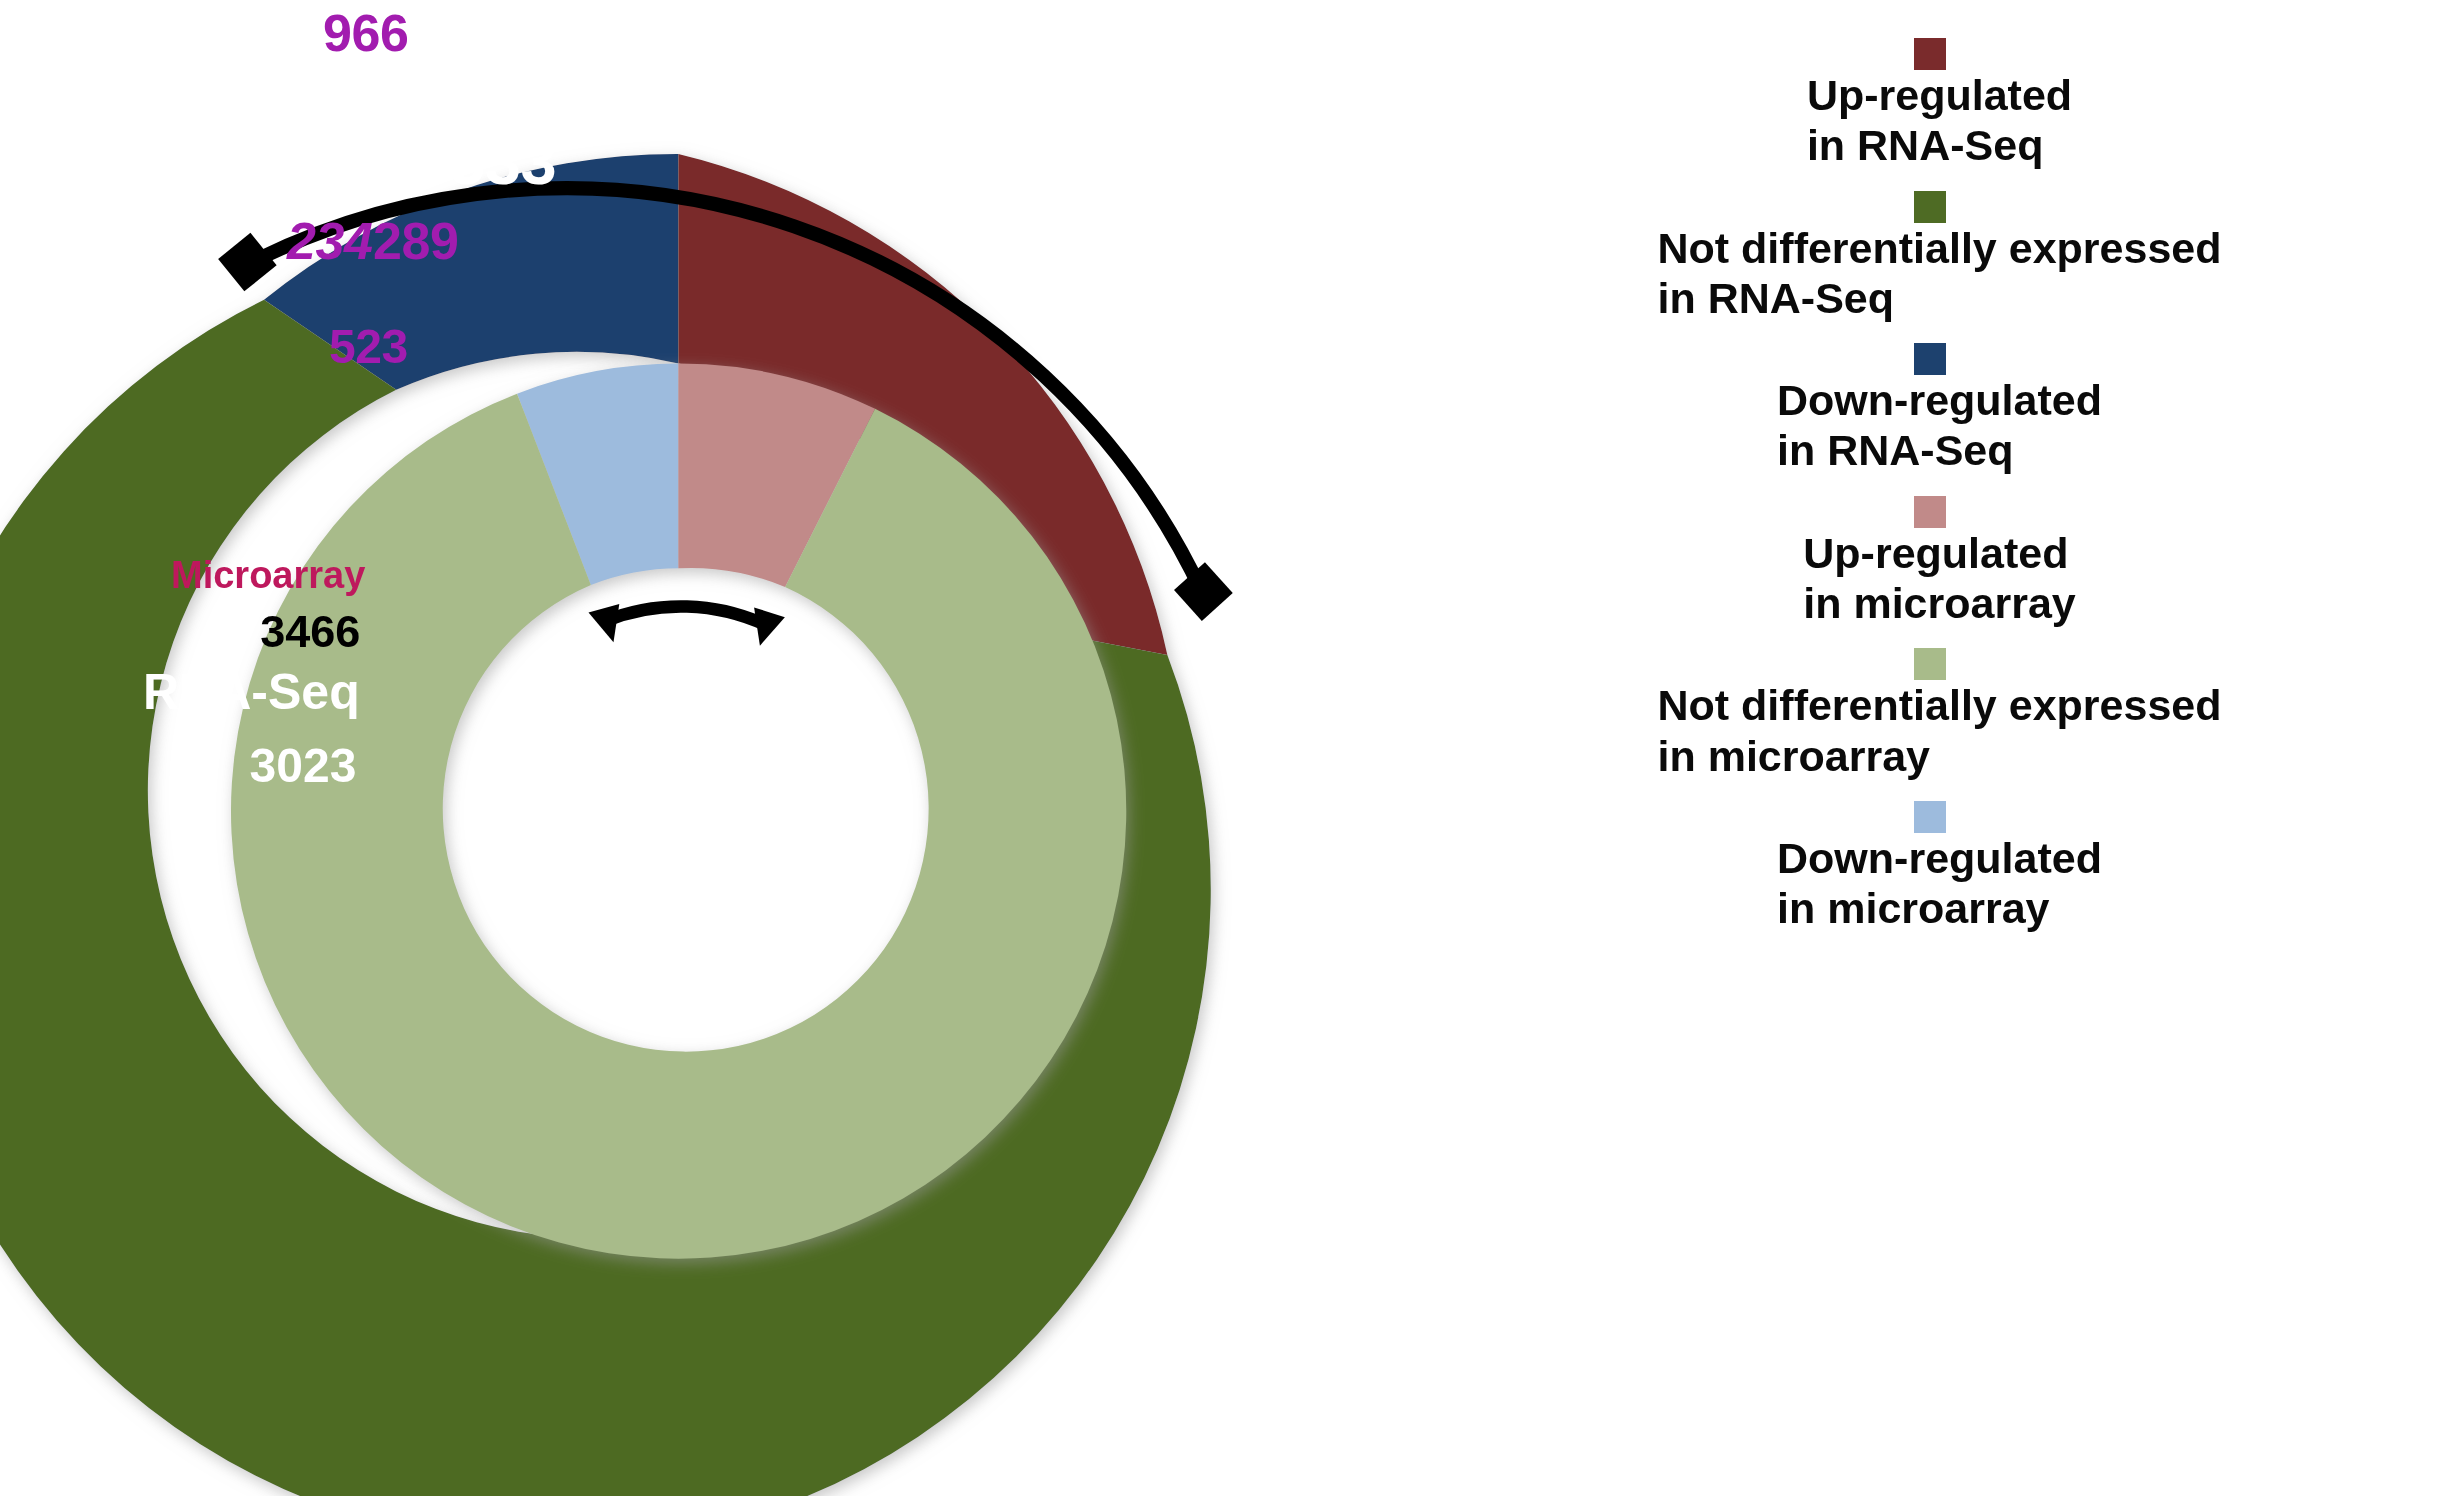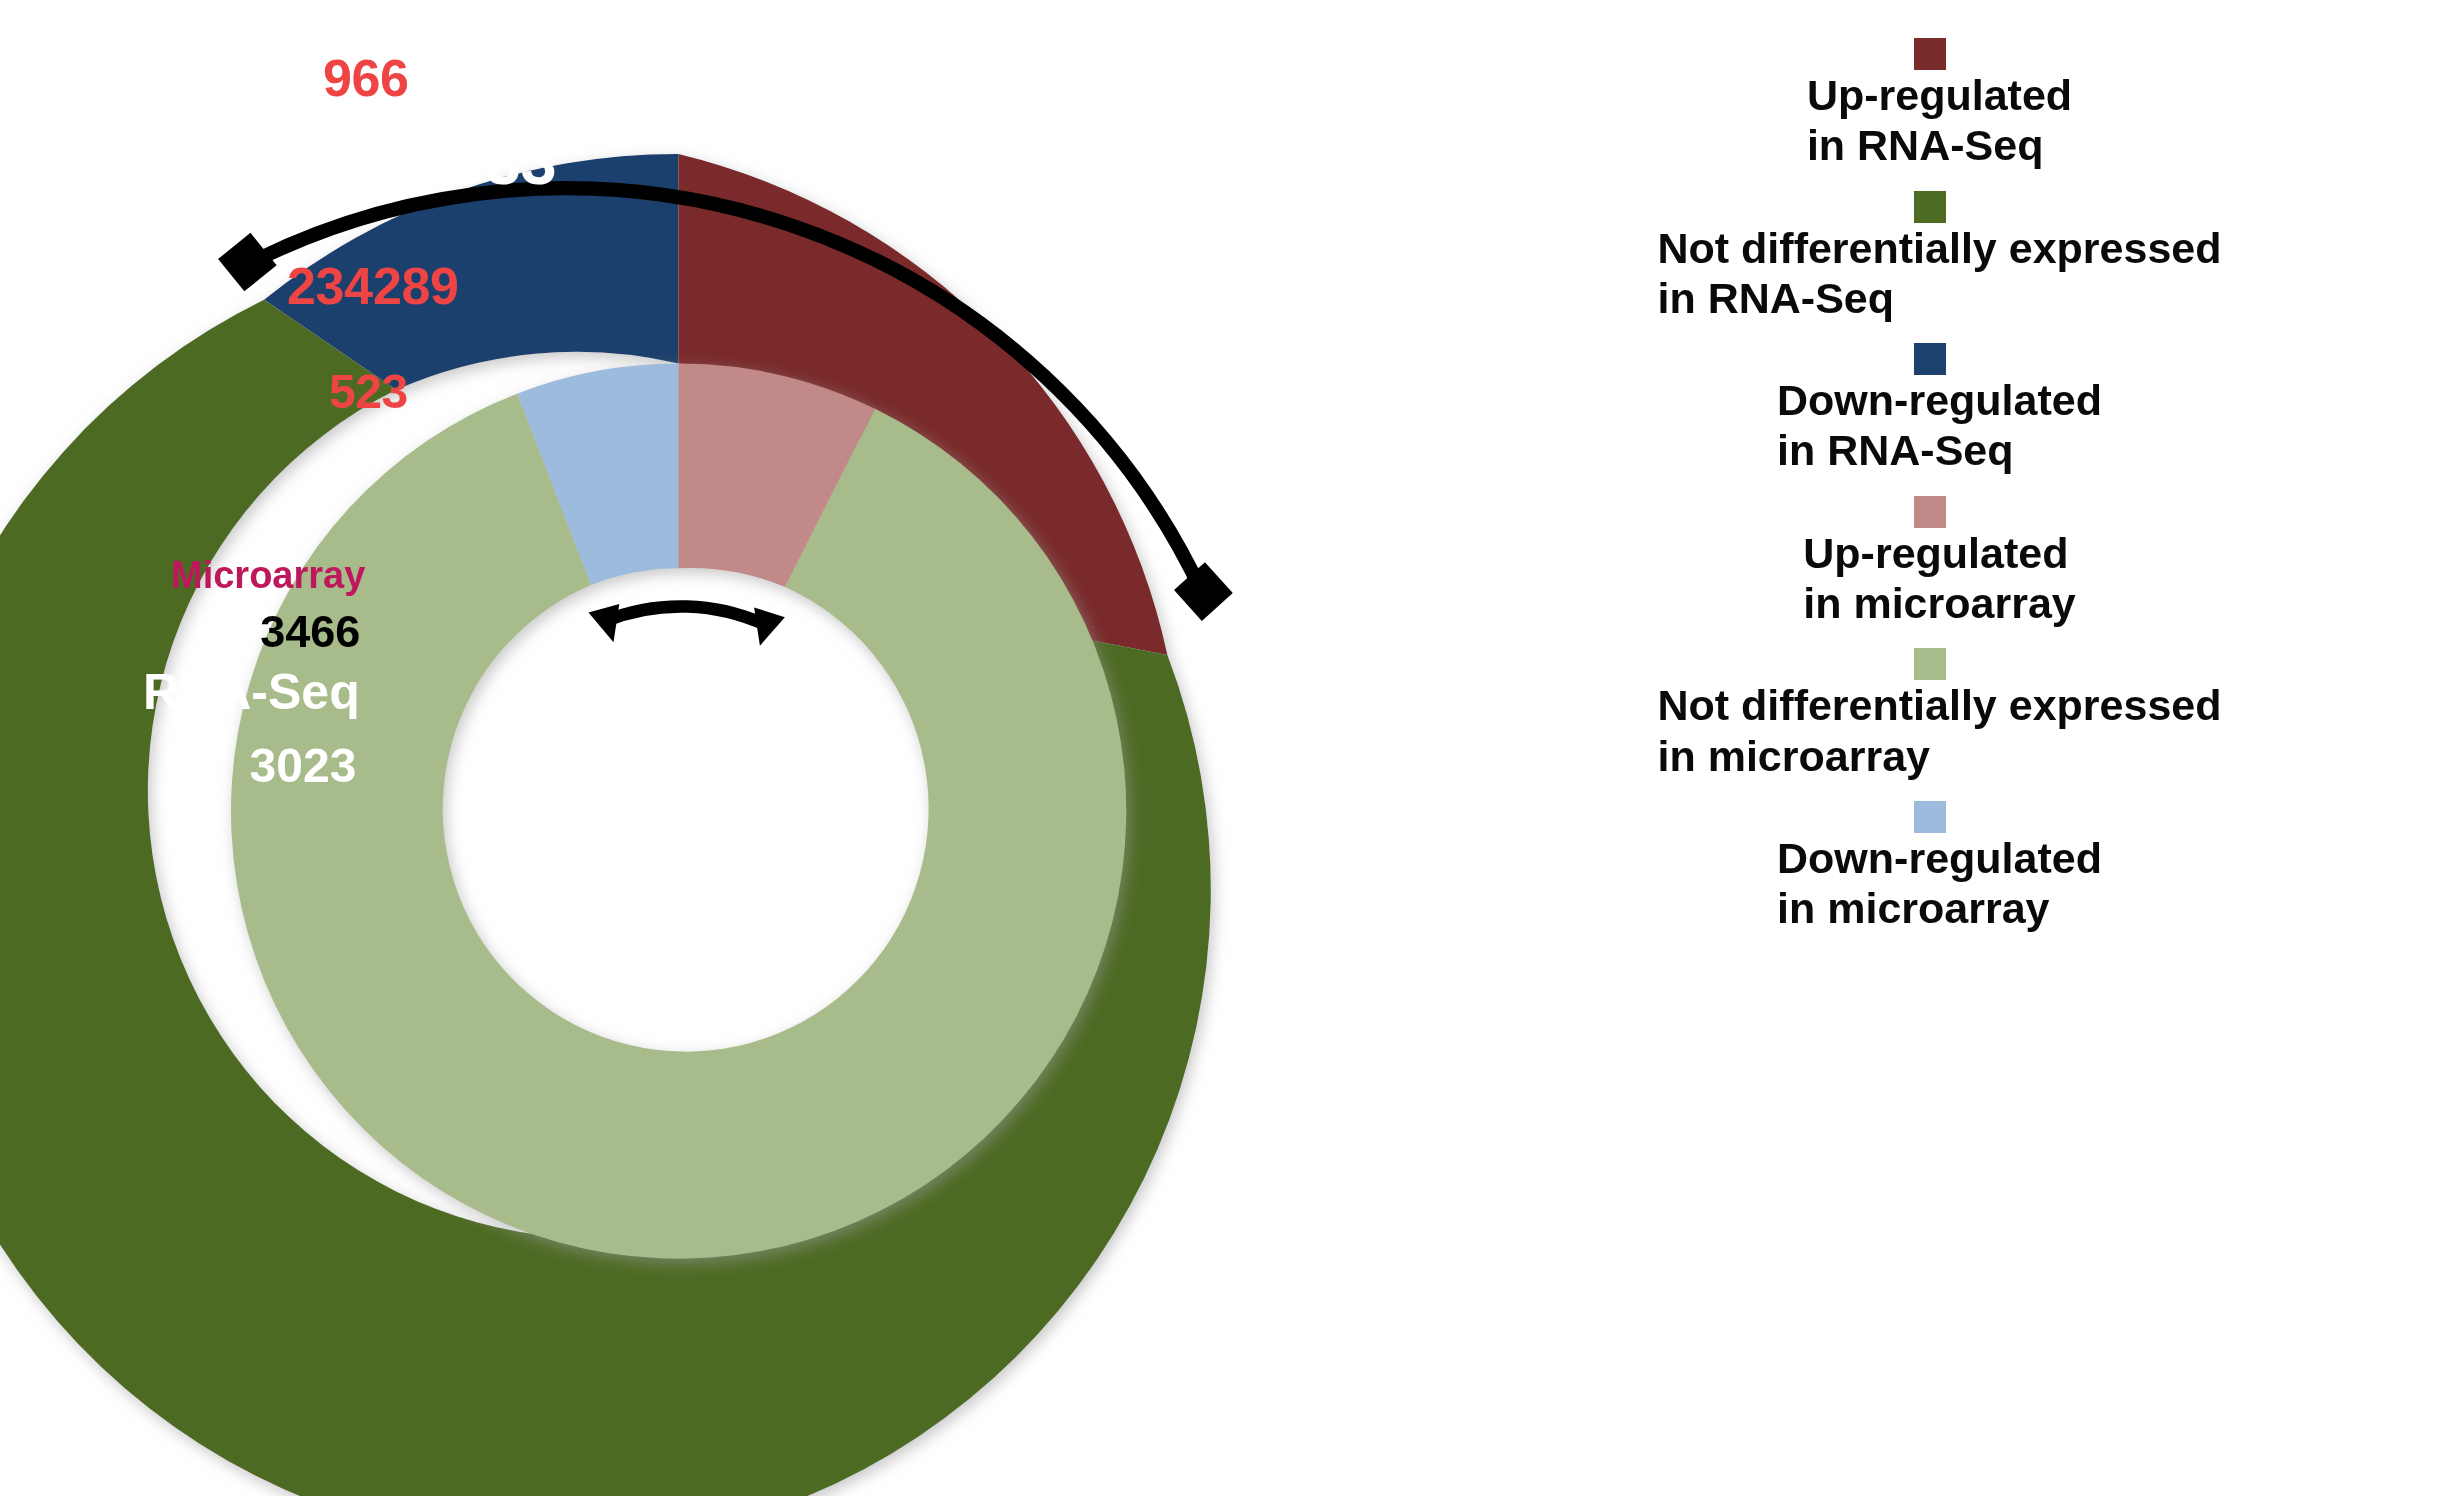--- a/index.html
+++ b/index.html
@@ -18,25 +18,25 @@
 
   
   .ring-label{
     position:absolute;
     font-weight:bold;
     line-height:1;
     white-space:nowrap;
     letter-spacing:-0.4px;
   }
   .lbl-white{color:#ffffff;}
-  .lbl-black{color:#ef4444;margin-top:45px;}
+  .lbl-black{color:#a21caf;}
 
   .lbl-433{left:225px;top:112px;font-size:65px;}
   .lbl-533{left:449px;top:129px;font-size:65px;text-align:right;}
-  .lbl-234{left:287px;top:215px;font-size:52px;}
+  .lbl-234{left:287px;top:215px;font-size:52px;font-style:italic;}
   .lbl-289{left:373px;top:215px;font-size:52px;}
   .lbl-966{left:323px;top:6.7px;font-size:52px;}
   .lbl-523{left:329px;top:323px;font-size:48px;}
 
   .grp-microarray{position:absolute;left:171px;top:556px;}
   .grp-microarray .gname{font-size:38px;font-weight:bold;color:#be185d;line-height:1.05;}
   .grp-microarray .gval{font-size:45px;font-weight:bold;color:#000;line-height:1.05;text-align:right;padding-right:5px;margin-top:11.7px;}
 
   .grp-rnaseq{position:absolute;left:143px;top:666px;}
   .grp-rnaseq .gname{font-size:50px;font-weight:bold;color:#ffffff;line-height:1.05;}

